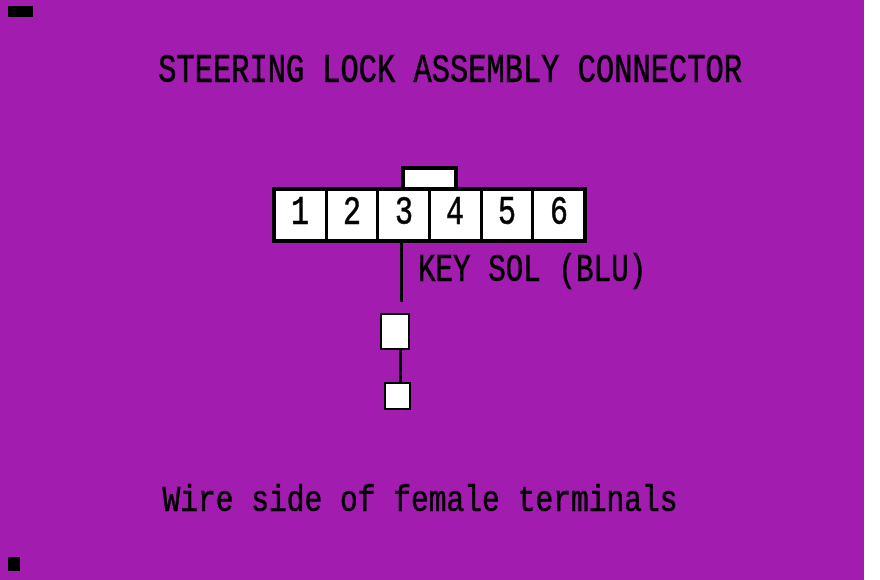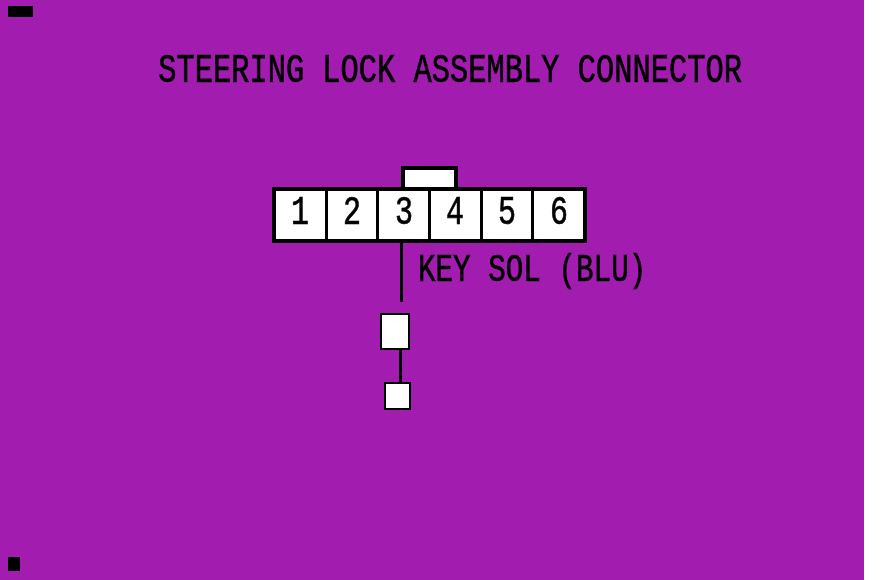--- a/index.html
+++ b/index.html
@@ -152,14 +152,17 @@
   <div class="wire upper"></div>
 
   <div class="txt wire-label">KEY SOL (BLU)</div>
 
   <div class="terminal large"></div>
 
   <div class="wire lower"></div>
 
   <div class="terminal small"></div>
 
+  <div class="caption-wrap">
+    <span class="inner">Wire side of female terminals</span>
+  </div>
 
 </div>
 
 </body></html>

